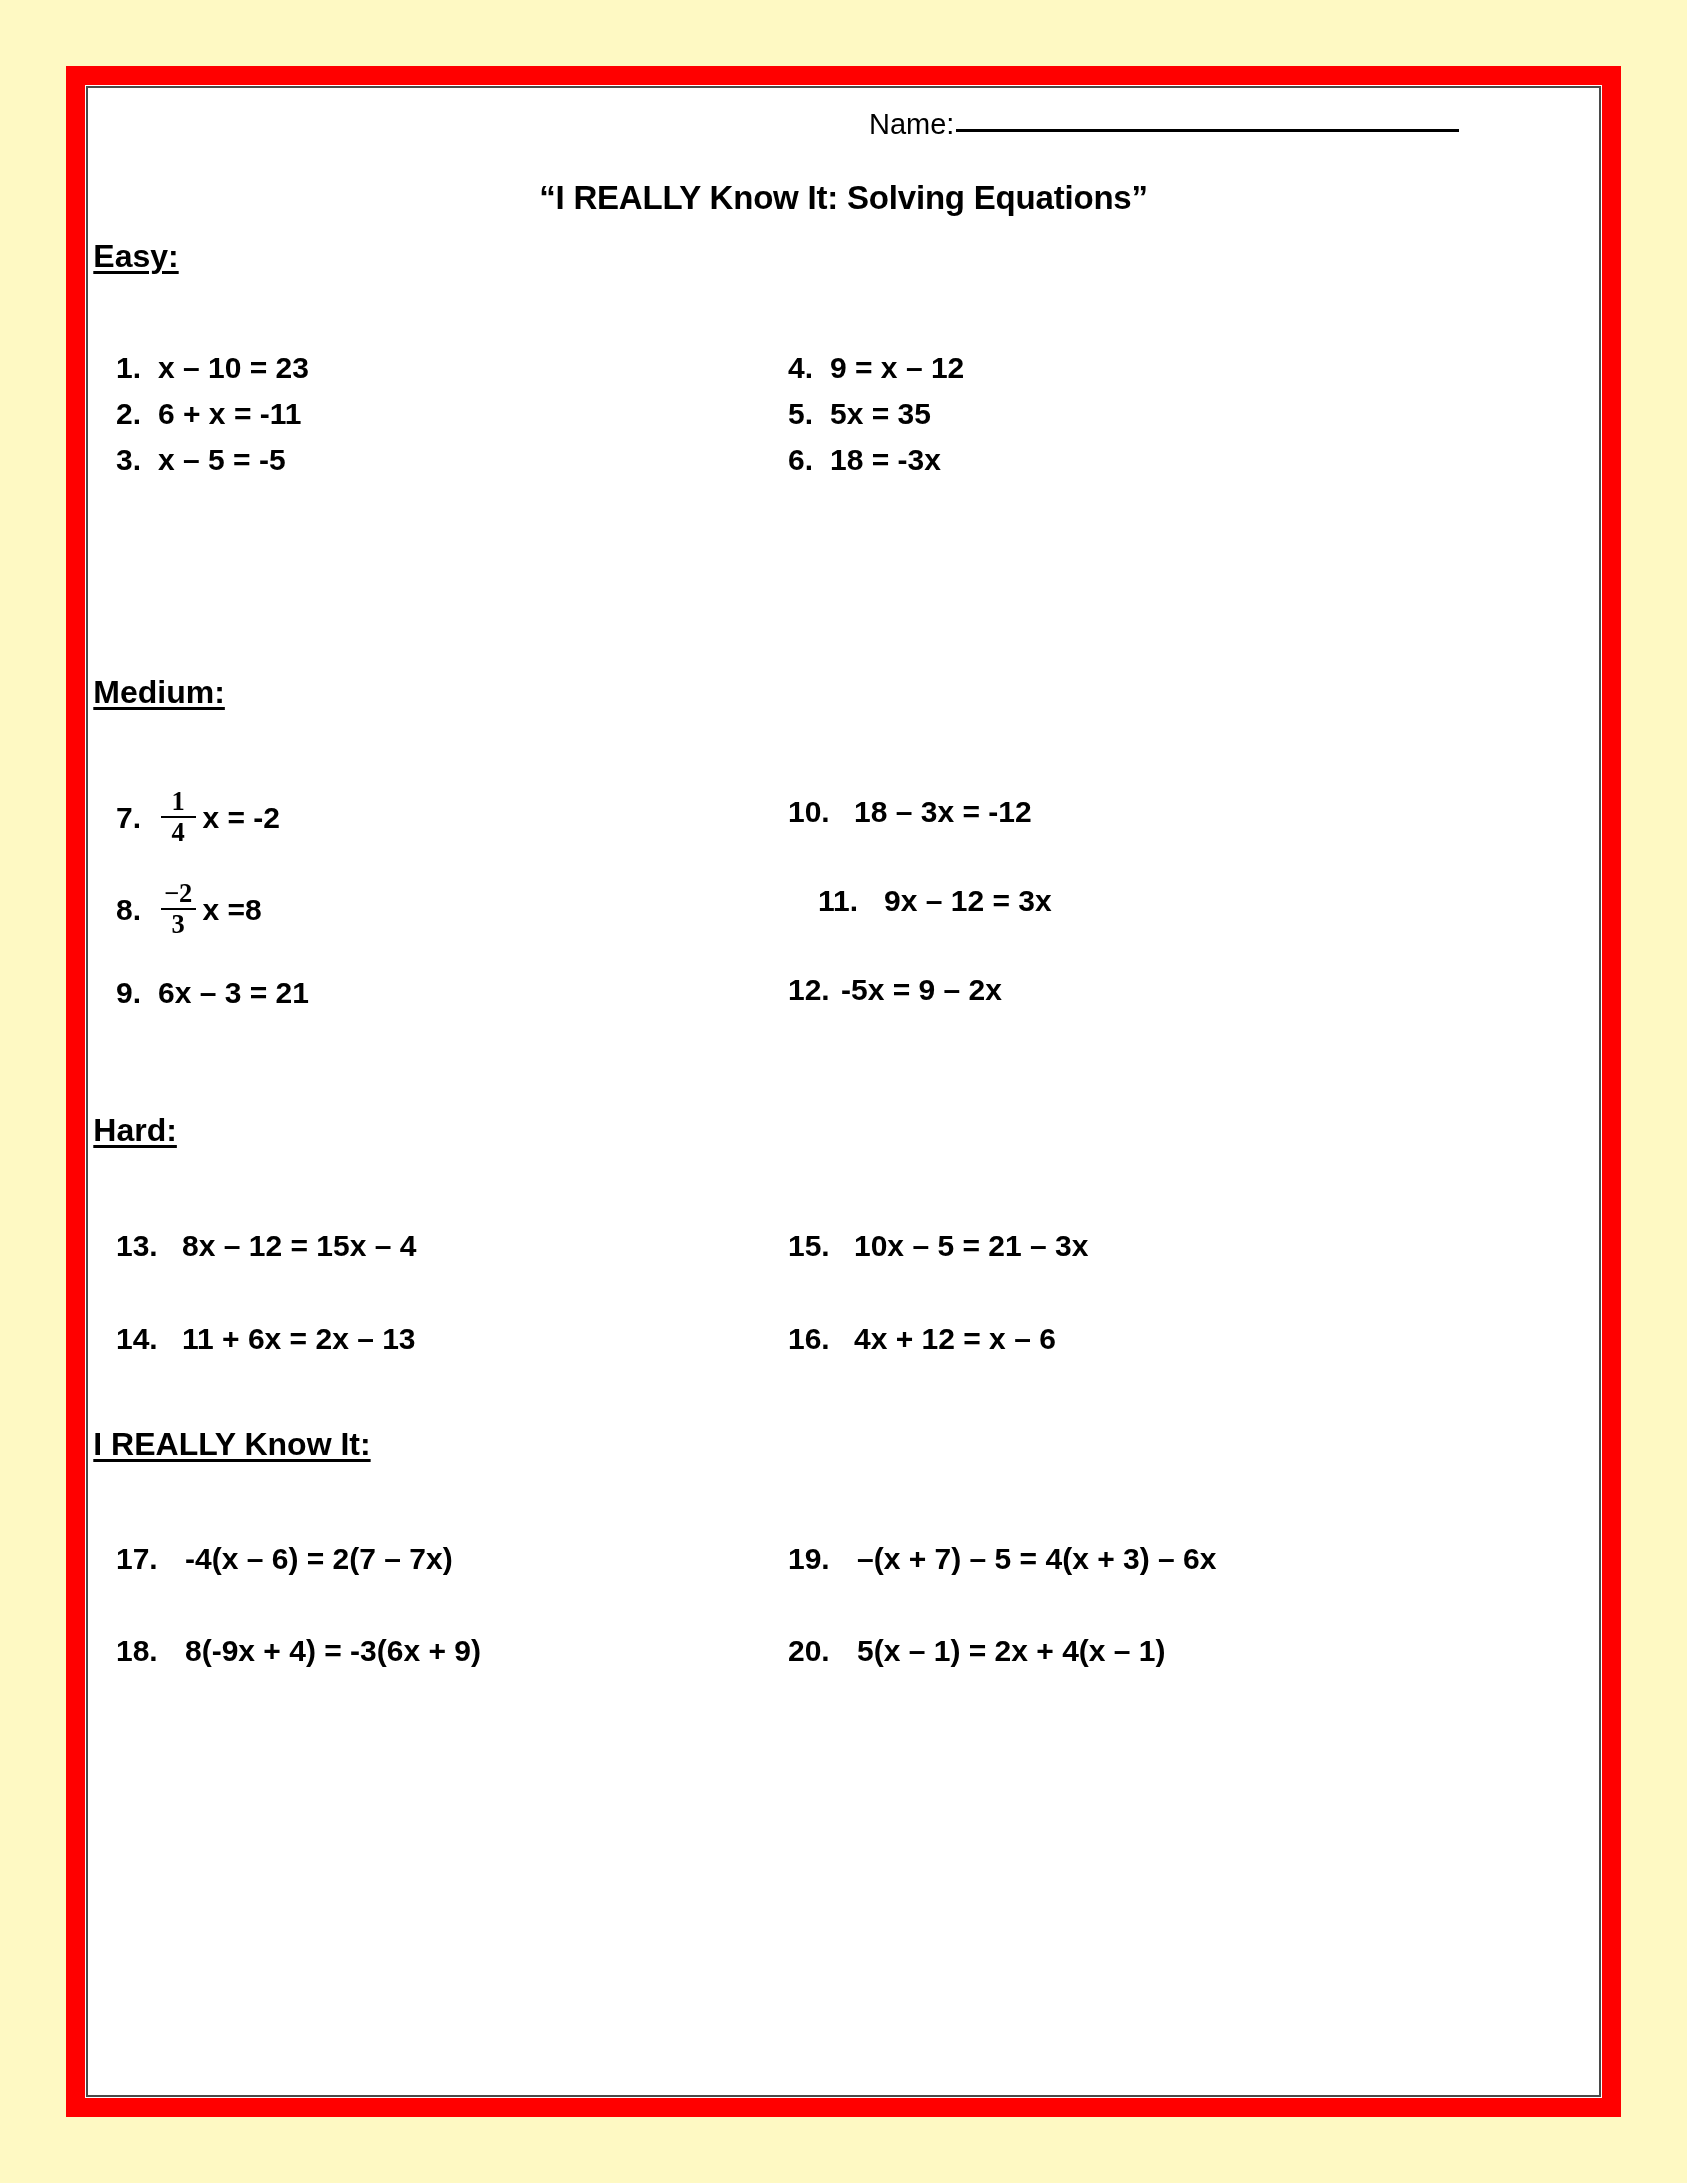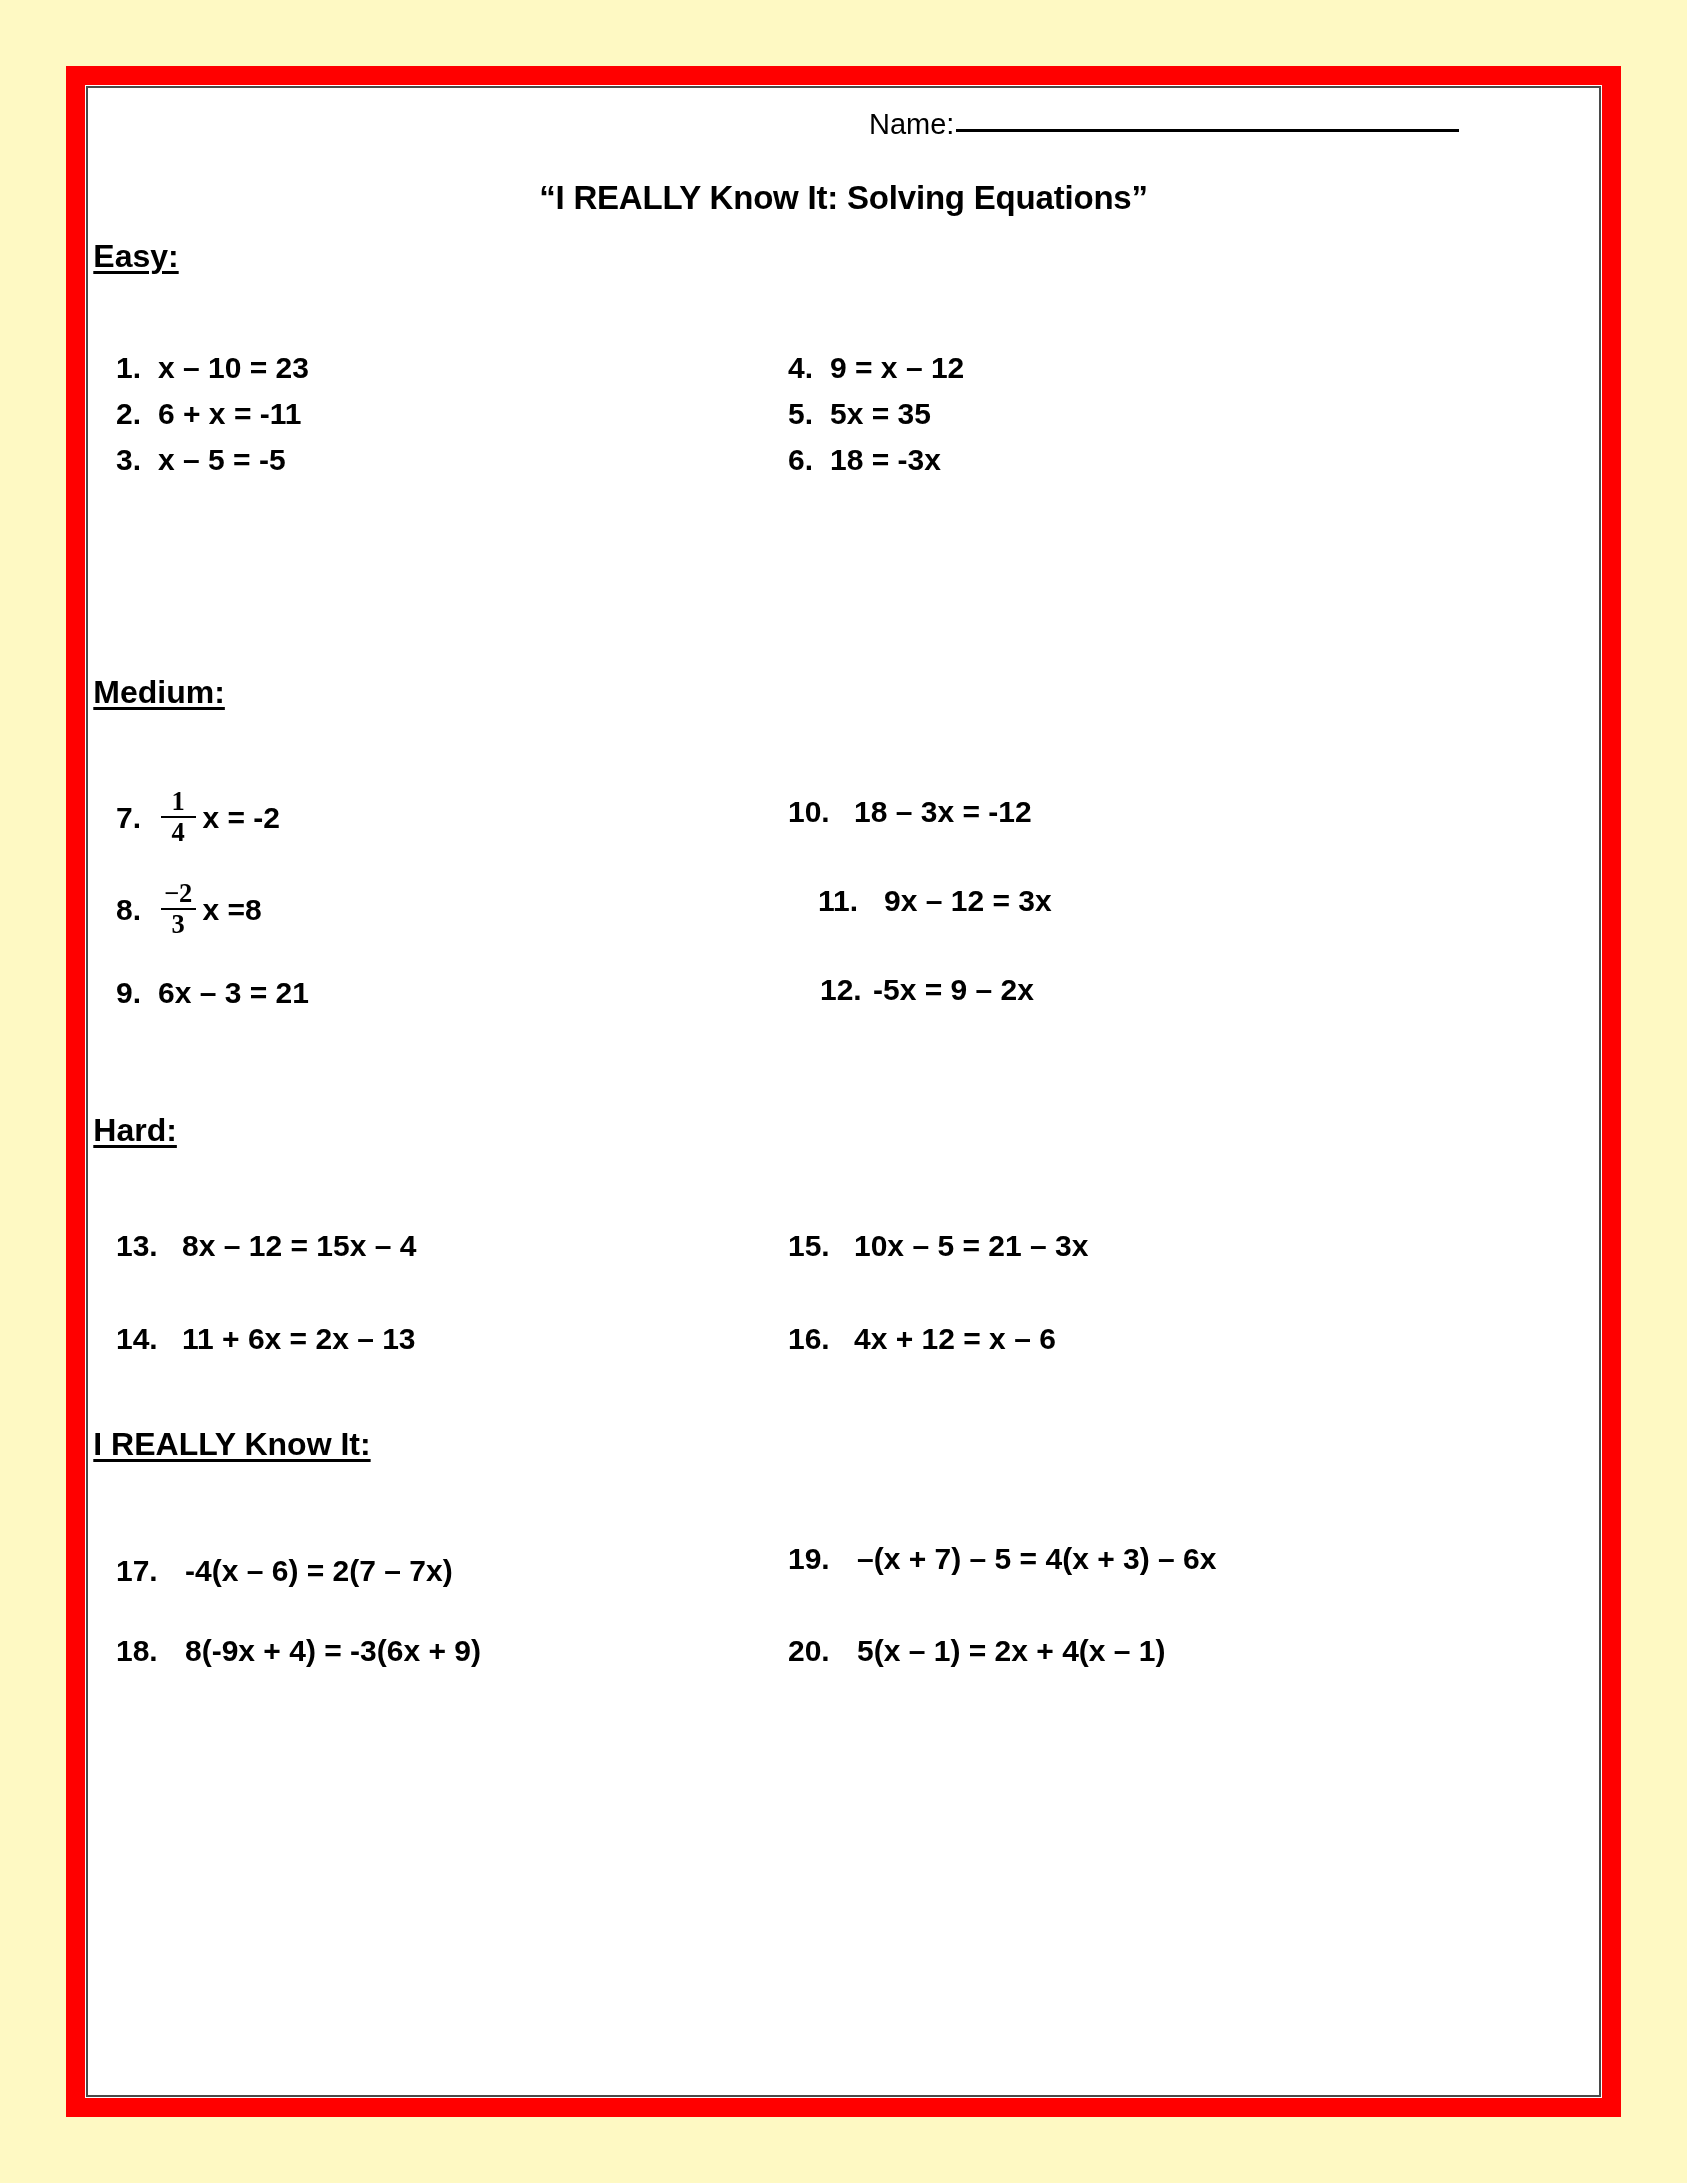--- a/index.html
+++ b/index.html
@@ -218,21 +218,21 @@
     <div class="problem" style="left:28px; top:890px;">
       <span class="num" style="width:42px;">9.</span><span class="eq">6x – 3 = 21</span>
     </div>
 
     <div class="problem" style="left:700px; top:709px;">
       <span class="num" style="width:66px;">10.</span><span class="eq">18 – 3x = -12</span>
     </div>
     <div class="problem" style="left:700px; top:798px;">
       <span class="num" style="width:66px;margin-left:30px;">11.</span><span class="eq">9x – 12 = 3x</span>
     </div>
-    <div class="problem" style="left:700px; top:887px;margin-left:32px;">
+    <div class="problem" style="left:700px; top:887px;">
       <span class="num" style="width:53px;">12.</span><span class="eq">-5x = 9 – 2x</span>
     </div>
 
     <div class="section-head" style="left:5.3px; top:1024px;">Hard:</div>
 
     <div class="problem" style="left:28px; top:1143px;">
       <span class="num" style="width:66px;">13.</span><span class="eq">8x – 12 = 15x – 4</span>
     </div>
     <div class="problem" style="left:28px; top:1236px;">
       <span class="num" style="width:66px;">14.</span><span class="eq">11 + 6x = 2x – 13</span>
@@ -241,21 +241,21 @@
     <div class="problem" style="left:700px; top:1143px;">
       <span class="num" style="width:66px;">15.</span><span class="eq">10x – 5 = 21 – 3x</span>
     </div>
     <div class="problem" style="left:700px; top:1236px;">
       <span class="num" style="width:66px;">16.</span><span class="eq">4x + 12 = x – 6</span>
     </div>
 
     <div class="section-head" style="left:5.3px; top:1338px;">I REALLY Know It:</div>
 
     <div class="problem" style="left:28px; top:1456px;">
-      <span class="num" style="width:69px;margin-top:12px;">17.</span><span class="eq">-4(x – 6) = 2(7 – 7x)</span>
+      <span class="num" style="width:69px;">17.</span><span class="eq">-4(x – 6) = 2(7 – 7x)</span>
     </div>
     <div class="problem" style="left:28px; top:1548px;">
       <span class="num" style="width:69px;">18.</span><span class="eq">8(-9x + 4) = -3(6x + 9)</span>
     </div>
 
     <div class="problem" style="left:700px; top:1456px;">
       <span class="num" style="width:69px;">19.</span><span class="eq">–(x + 7) – 5 = 4(x + 3) – 6x</span>
     </div>
     <div class="problem" style="left:700px; top:1548px;">
       <span class="num" style="width:69px;">20.</span><span class="eq">5(x – 1) = 2x + 4(x – 1)</span>

